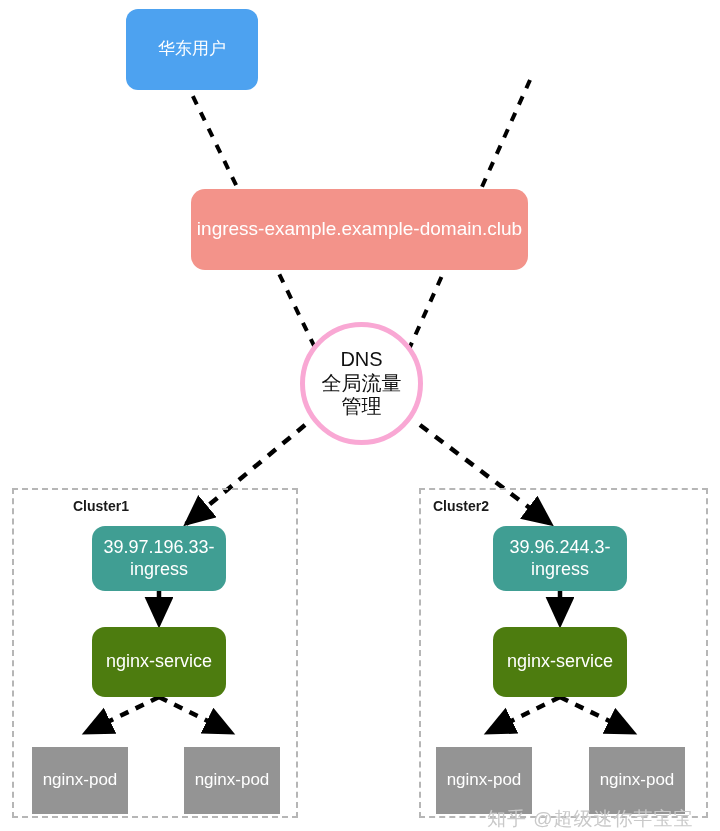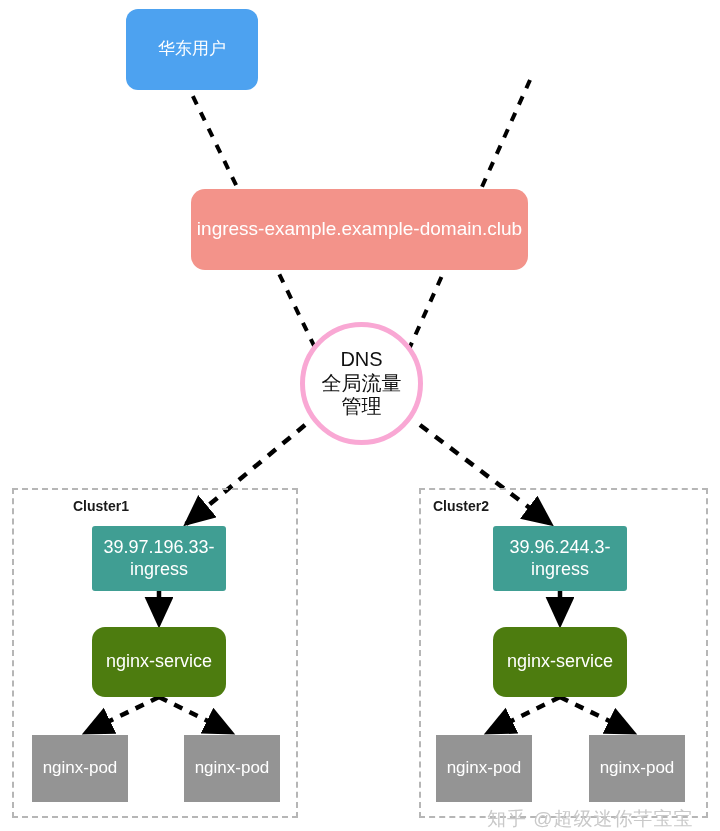--- a/index.html
+++ b/index.html
@@ -46,32 +46,33 @@
   .node-dns{
     background:#ffffff;
     border:5px solid #f9a8d4;
     border-radius:50%;
     color:#111111;
     font-size:20px;
     z-index:4;
   }
   .node-ingress{
     background:#409e93;
-    border-radius:3px;
+    border-radius:13px;
     font-size:18px;
   }
   .node-service{
     background:#4d7c0f;
     border-radius:13px;
     font-size:18px;
   }
   .node-pod{
     background:#949494;
     border-radius:0;
     font-size:17px;
+    margin-top:12px;
   }
   .cluster{
     position:absolute;
     border:2px dashed #b6b6b6;
     box-sizing:border-box;
     background:transparent;
     z-index:1;
   }
   .cluster-label{
     position:absolute;

